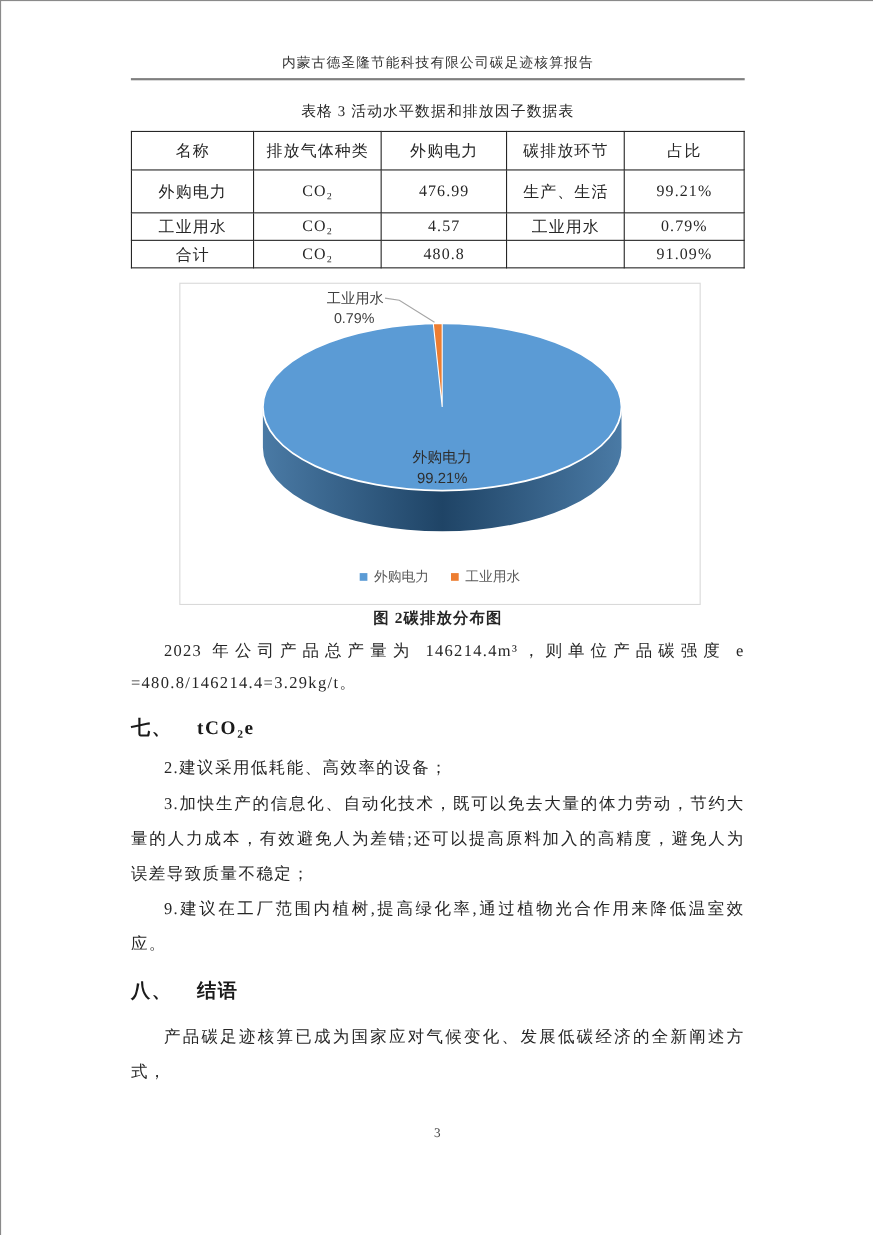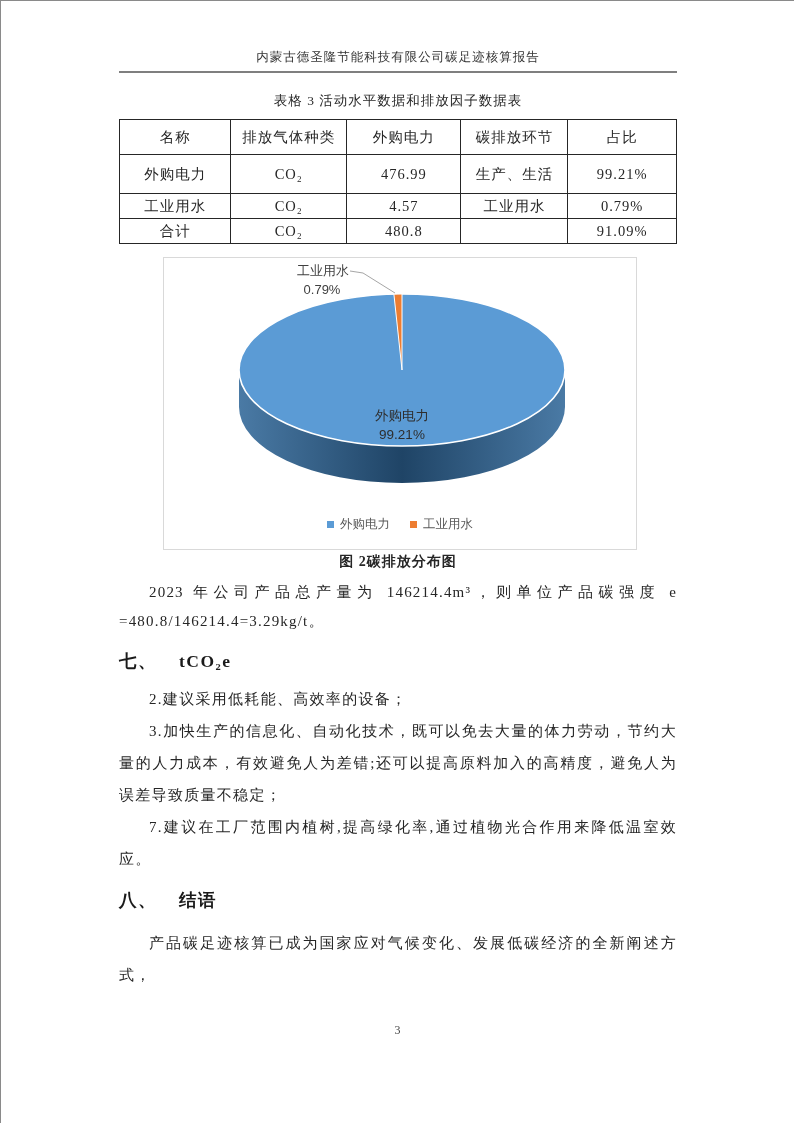--- a/index.html
+++ b/index.html
@@ -168,21 +168,21 @@
       <div class="just-line">2023 年公司产品总产量为 146214.4m³，则单位产品碳强度 e</div>
       <div>=480.8/146214.4=3.29kg/t。</div>
     </div>
 
     <div class="h2">
       <span>七、</span><span class="h2t">tCO₂e</span>
     </div>
 
     <p class="body-p">2.建议采用低耗能、高效率的设备；</p>
     <p class="body-p">3.加快生产的信息化、自动化技术，既可以免去大量的体力劳动，节约大量的人力成本，有效避免人为差错;还可以提高原料加入的高精度，避免人为误差导致质量不稳定；</p>
-    <p class="body-p">7.建议在工厂范围内植树,提高绿化率,通过植物光合作用来降低温室效应。</p>
+    <p class="body-p">9.建议在工厂范围内植树,提高绿化率,通过植物光合作用来降低温室效应。</p>
 
     <div class="h2">
       <span>八、</span><span class="h2t">结语</span>
     </div>
 
     <p class="body-p sec8-p">产品碳足迹核算已成为国家应对气候变化、发展低碳经济的全新阐述方式，</p>
 
   </div>
 
   <div class="page-num">3</div>

